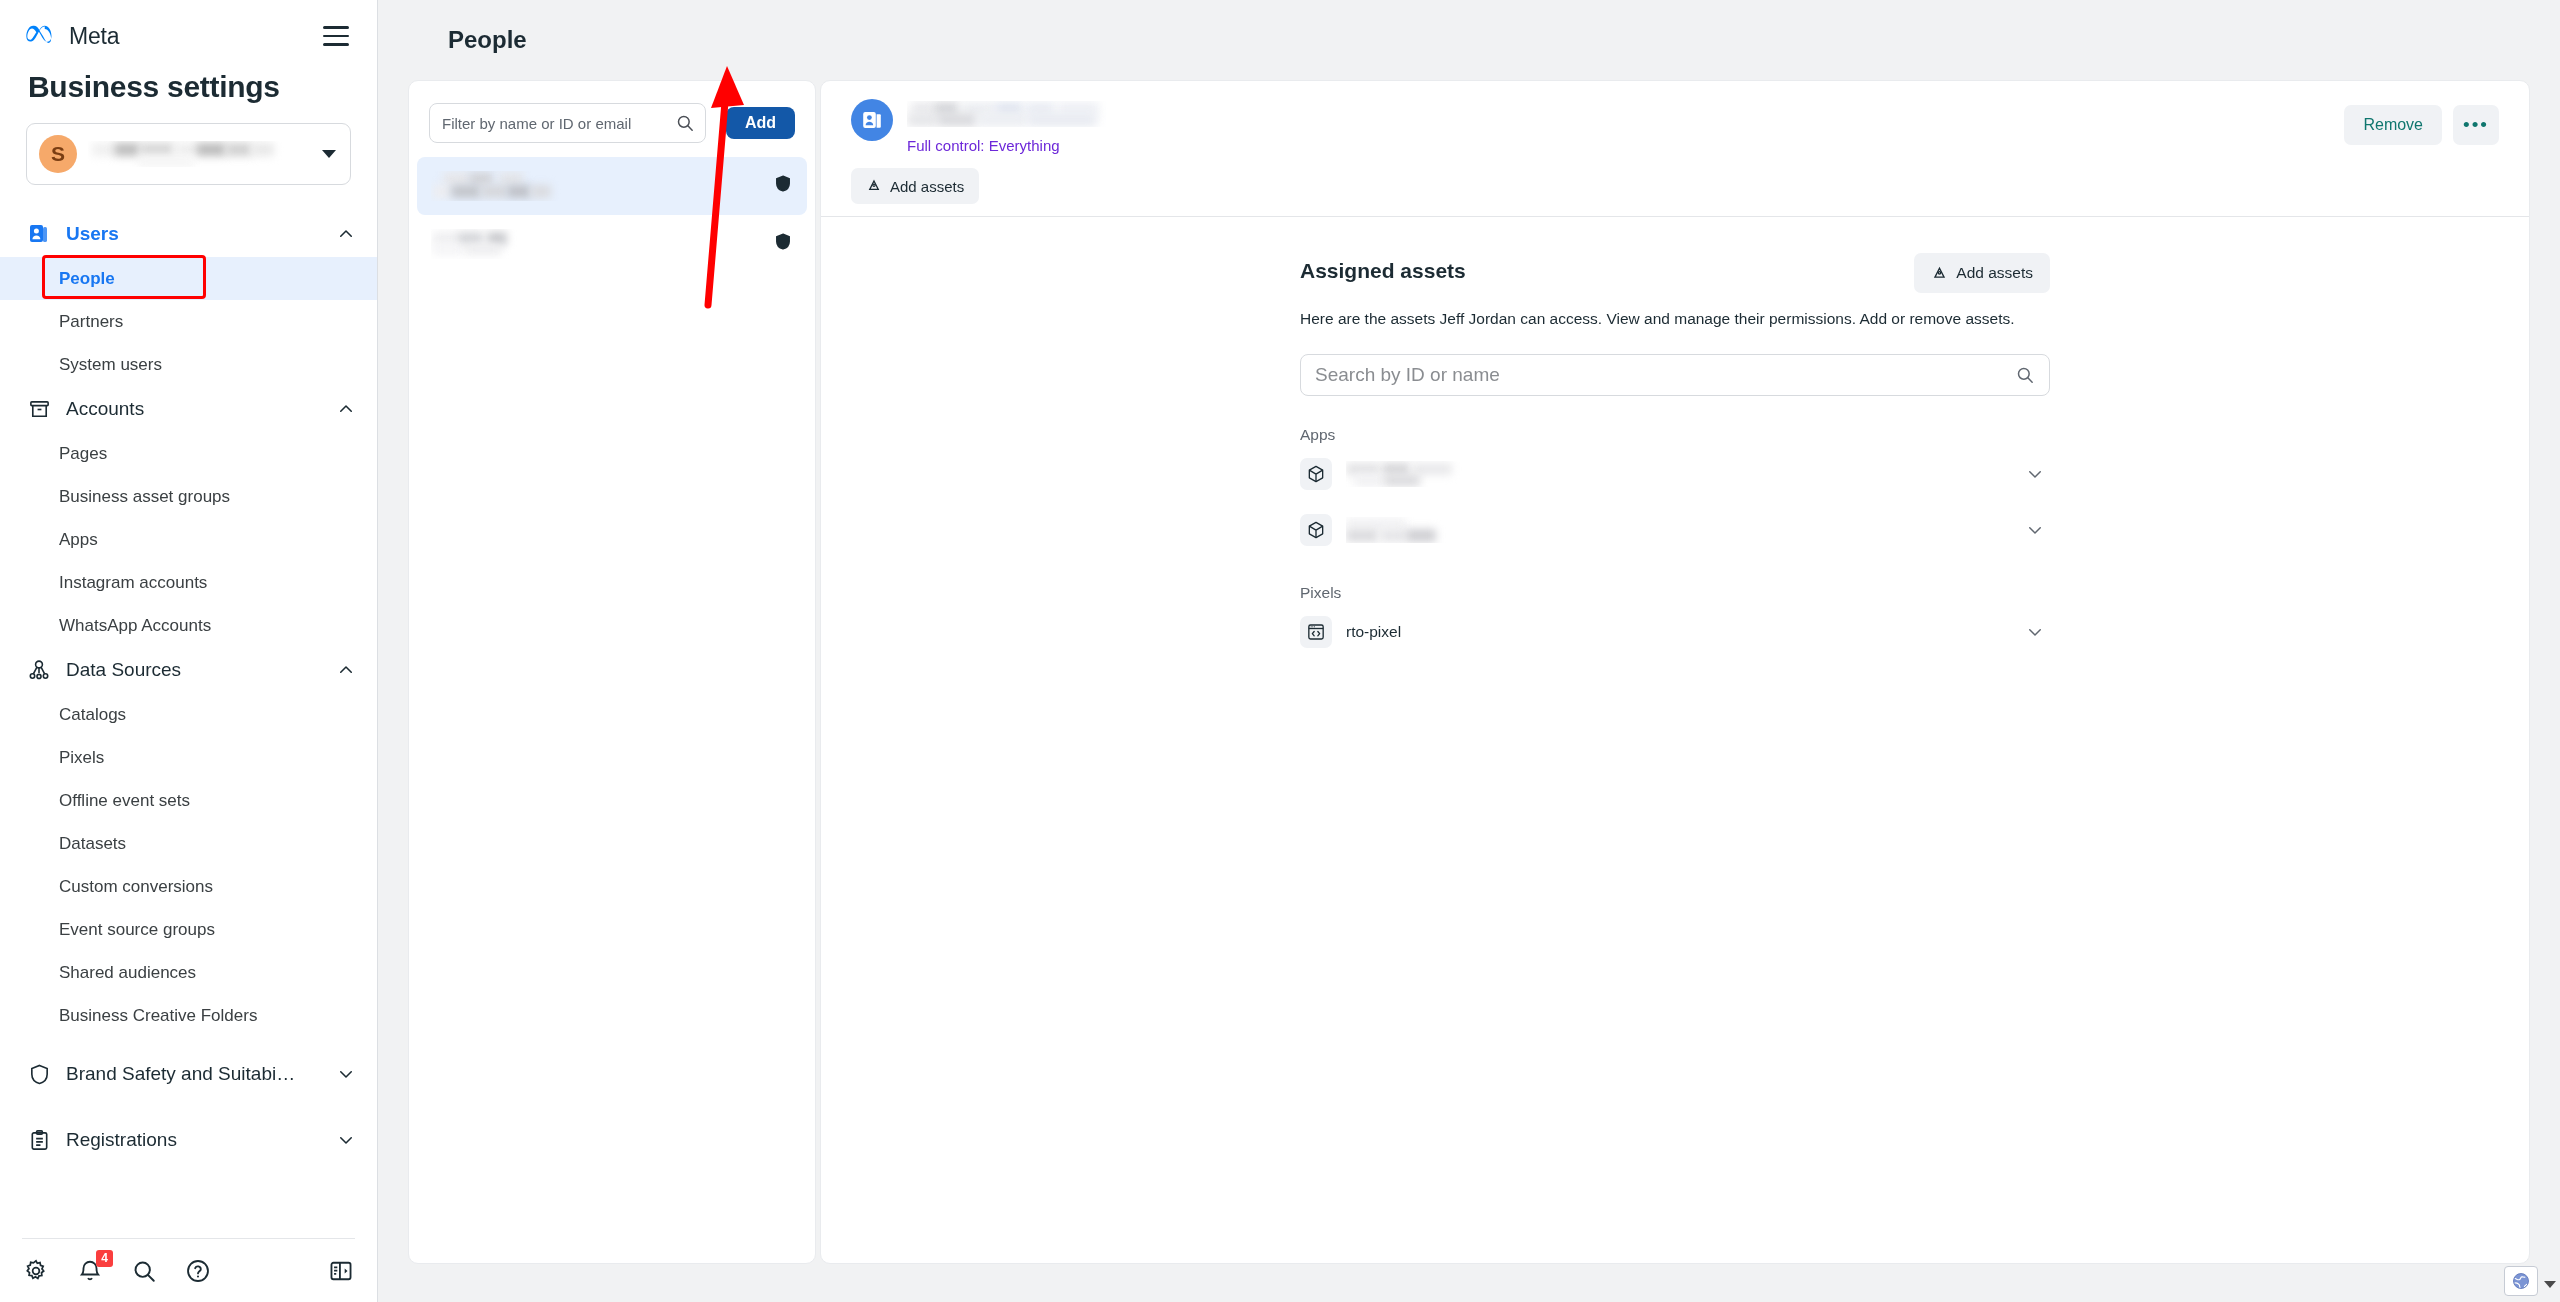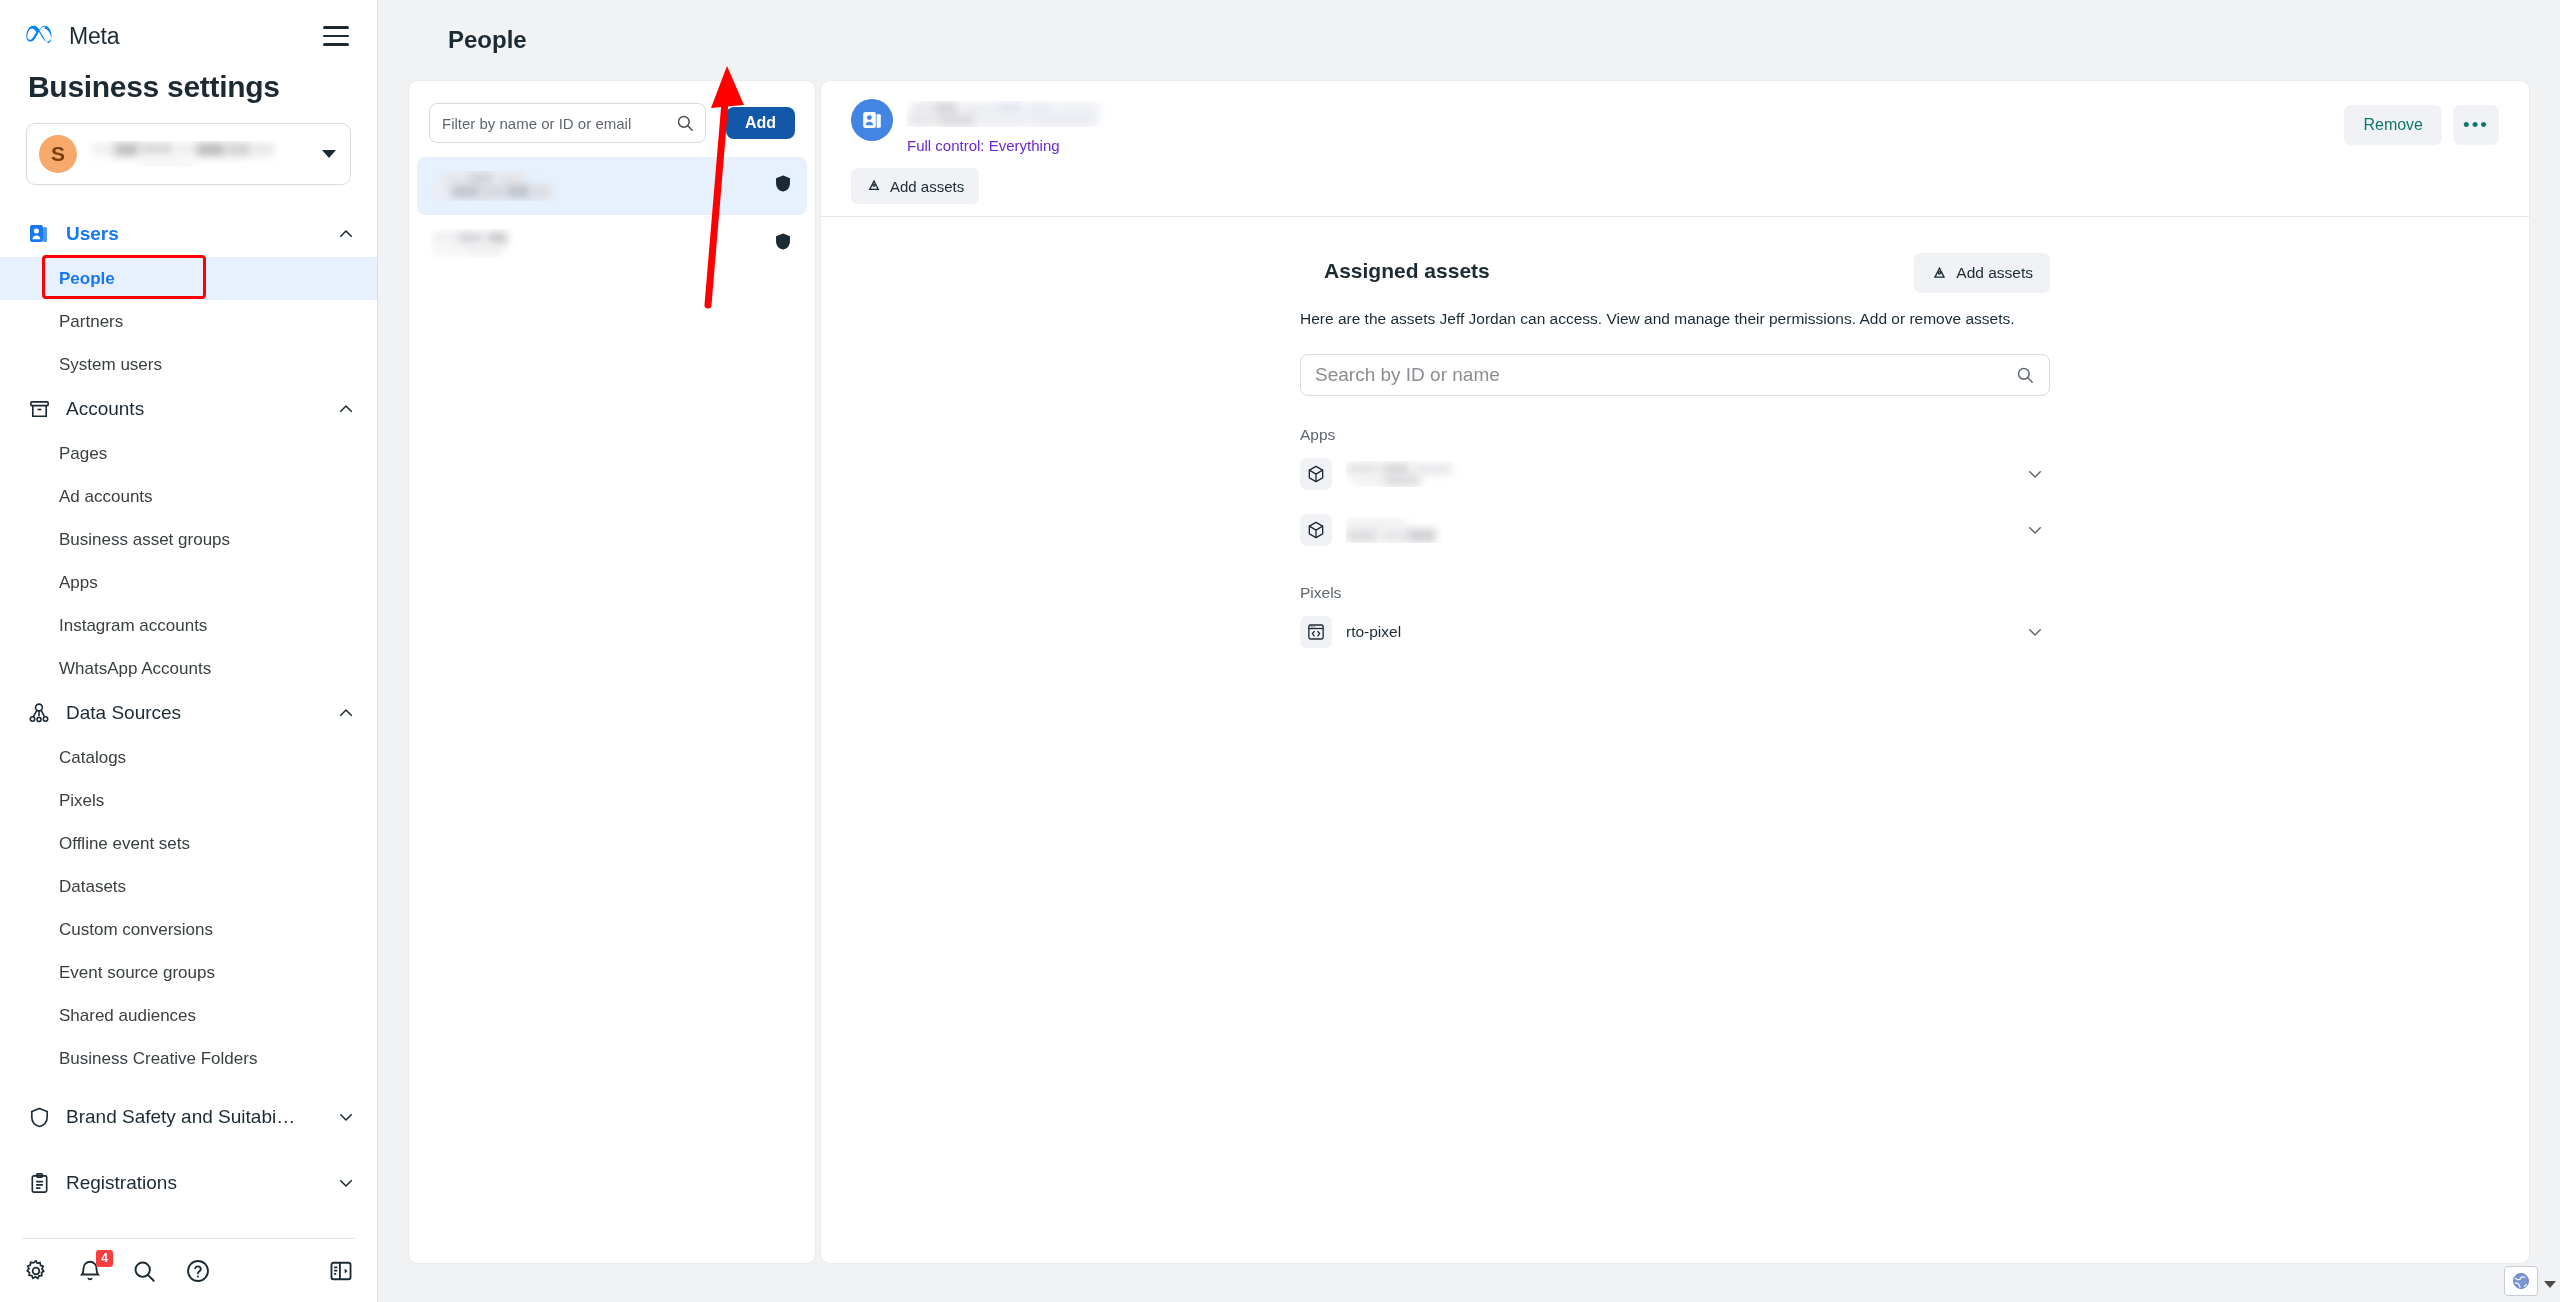--- a/index.html
+++ b/index.html
@@ -165,21 +165,21 @@
   .addassets-sm {
     margin-top: 14px; height: 36px; padding: 0 15px; border-radius: 7px;
     background: #f0f2f5; border: none; font-size: 15px; color: #1c2b33;
     display: inline-flex; align-items: center; gap: 8px; cursor: pointer;
     font-family: "Liberation Sans", sans-serif;
   }
 
   .detail-body { flex: 1; display: flex; justify-content: center; padding-top: 36px; overflow: hidden;}
   .assets-wrap { width: 750px; }
   .assets-head { display: flex; align-items: flex-start; justify-content: space-between; }
-  .assets-title { font-size: 21px; font-weight: 700; color: #1c2b33; padding-top: 6px; margin-left: 24px; }
+  .assets-title { font-size: 21px; font-weight: 700; color: #1c2b33; padding-top: 6px; }
   .assets-desc { font-size: 15.5px; color: #1c2b33; line-height: 1.5; margin-top: 14px; max-width: 750px; }
   .asset-search {
     margin-top: 24px; height: 42px; border: 1px solid #d7dade; border-radius: 8px;
     display: flex; align-items: center; padding: 0 14px 0 14px; background: #fff;
   }
   .asset-search input {
     flex: 1; border: none; outline: none; font-size: 19px; color: #404040;
     background: transparent; font-family: "Liberation Sans", sans-serif;
   }
   .asset-search input::placeholder { color: #8a8d91; }
@@ -284,23 +284,20 @@
               <path d="M10 12h4"></path>
           </svg>
         </span>
         <span class="glabel">Accounts</span>
         <svg class="chev" viewBox="0 0 24 24">
             <path d="M5 15l7-7 7 7" stroke="#1c2b33" stroke-width="2.1" fill="none" stroke-linecap="round" stroke-linejoin="round"></path>
           </svg>
       </div>
       <div class="nav-sub">
           <span>Pages</span>
-        </div>
-      <div class="nav-sub">
-          <span>Ad accounts</span>
         </div>
       <div class="nav-sub">
           <span>Business asset groups</span>
         </div>
       <div class="nav-sub">
           <span>Apps</span>
         </div>
       <div class="nav-sub">
           <span>Instagram accounts</span>
         </div>

